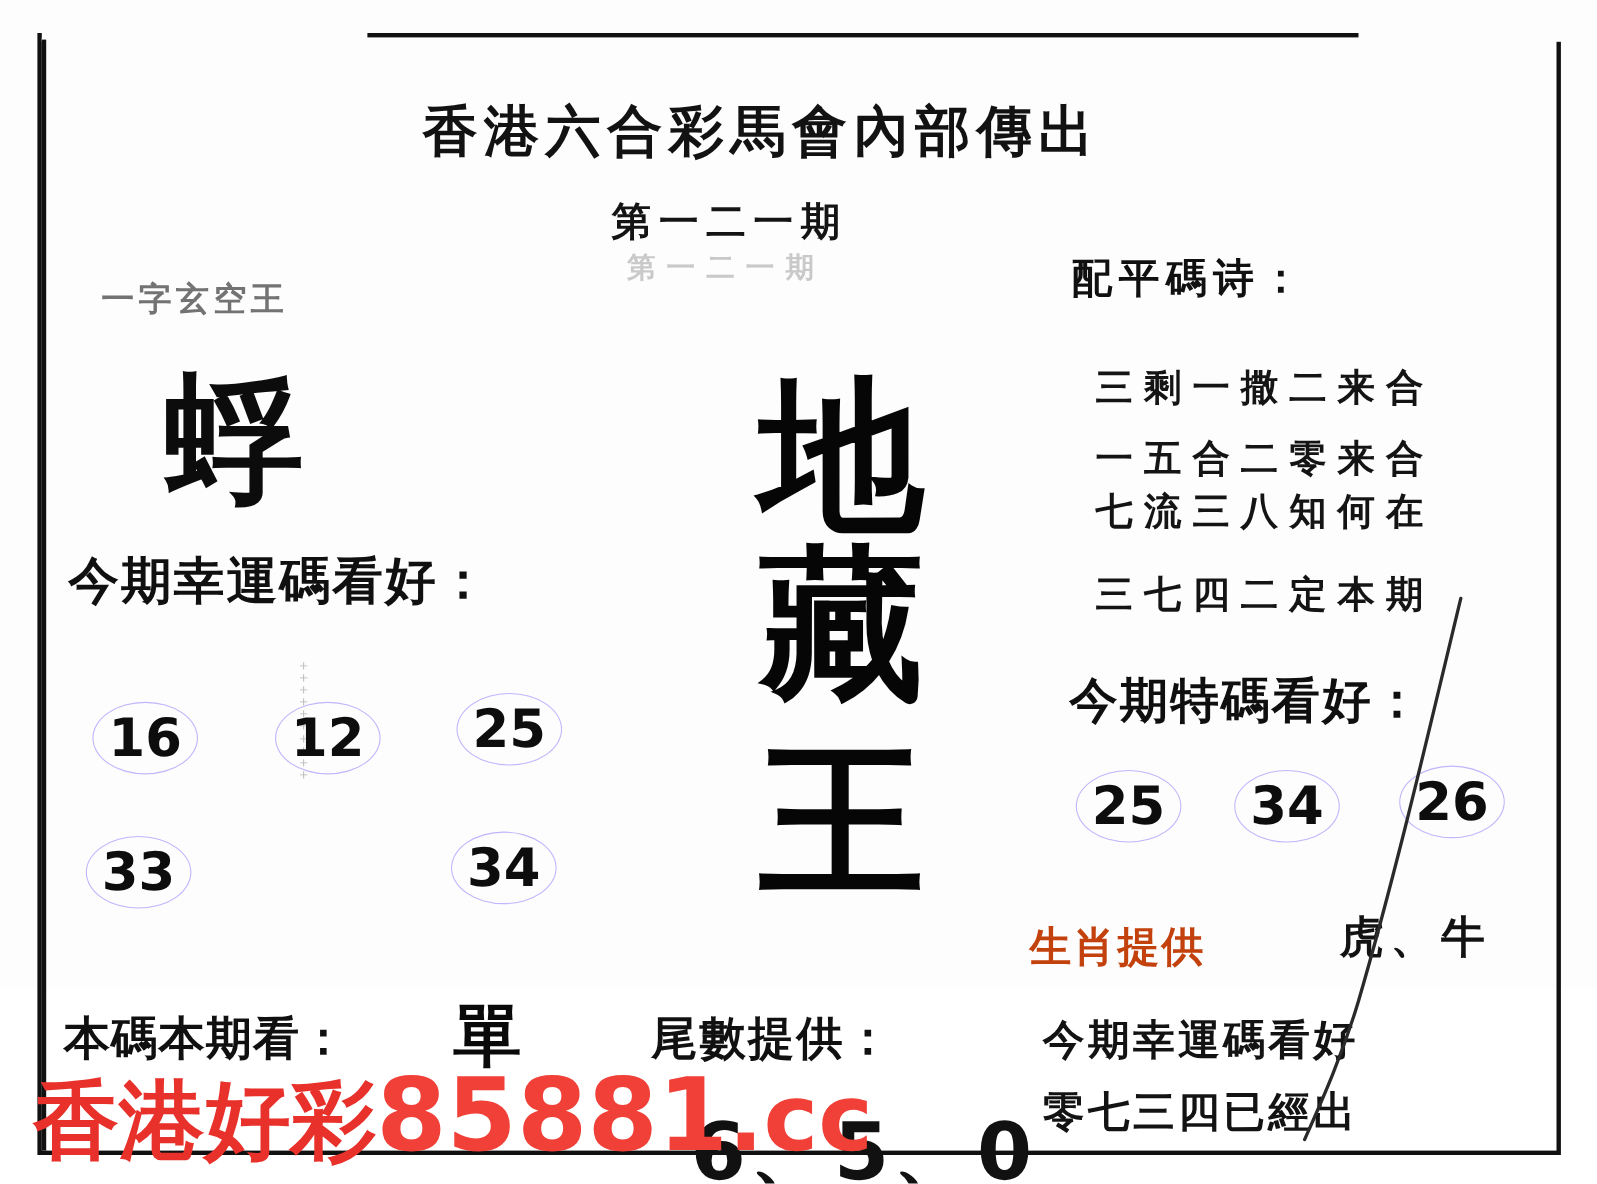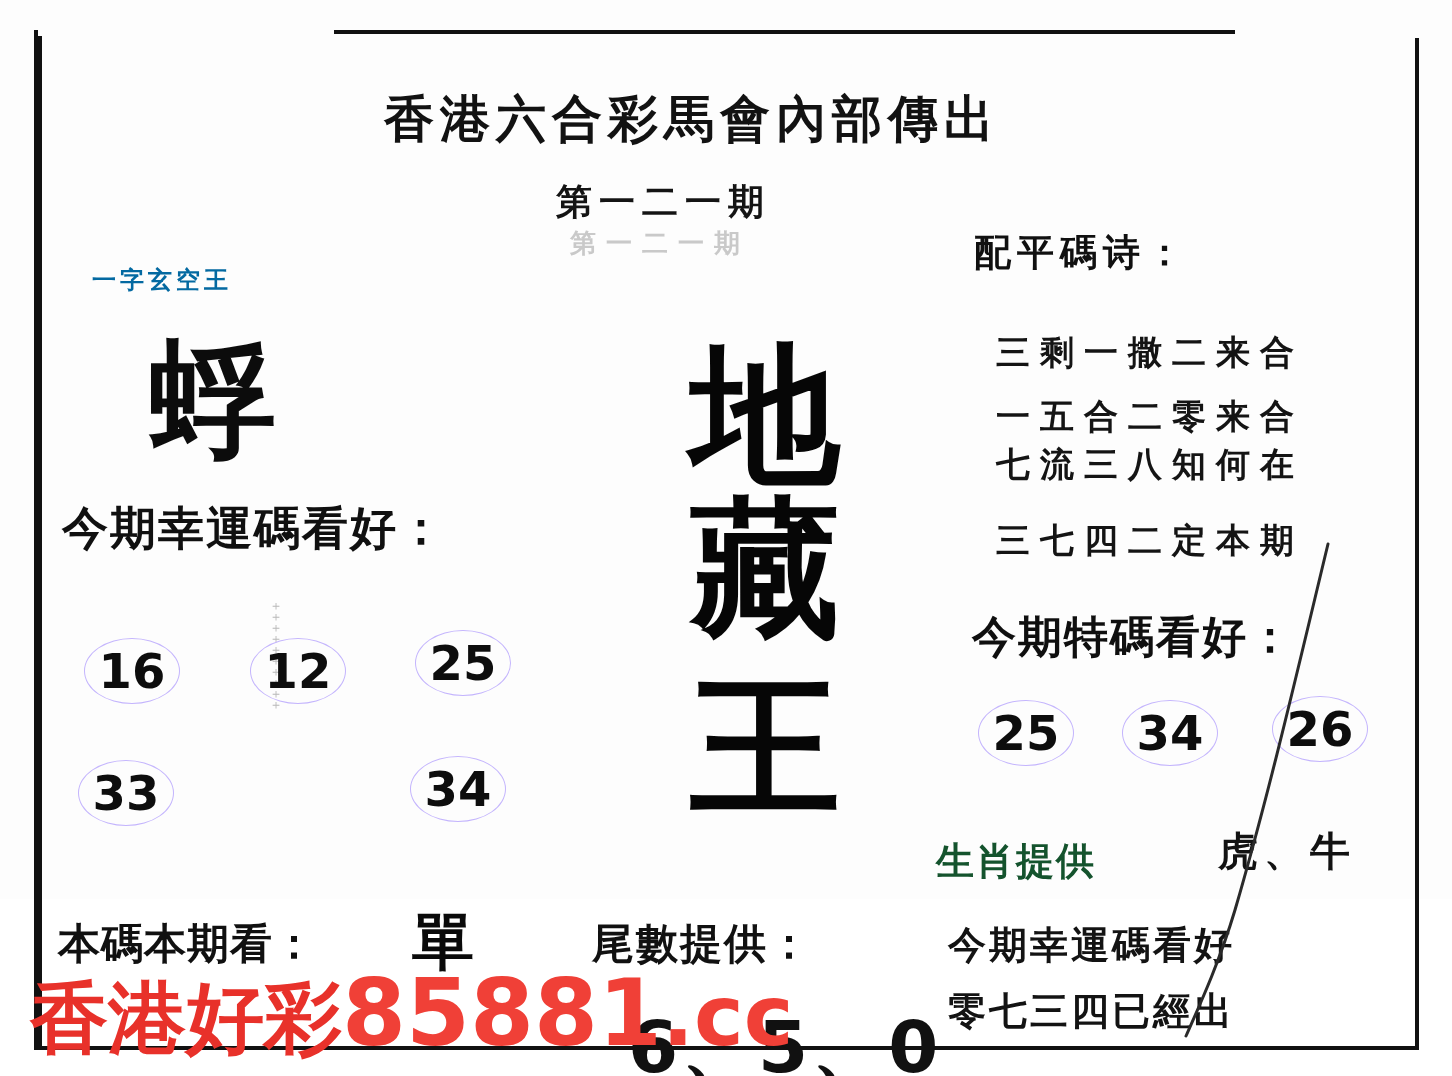--- a/index.html
+++ b/index.html
@@ -94,25 +94,24 @@
     letter-spacing: 10px;
     color: #c9c9c9;
     font-weight: 700;
   }
 
   
   .left-sub {
     position: absolute;
     left: 92px;
     top: 252px;
-    font-size: 24px;
+    font-size: 30px;
     letter-spacing: 4px;
     font-weight: 600;
-    color: #0369a1;
-    margin-top: 12px;
+    color: #737373;
   }
   .big-char {
     position: absolute;
     left: 150px;
     top: 338px;
     font-size: 126px;
     font-weight: 700;
     color: #0c0c0c;
     line-height: 1;
   }
@@ -243,21 +242,21 @@
     color: #0f0f0f;
   }
 
   .right-zodiac-label {
     position: absolute;
     left: 936px;
     top: 836px;
     font-size: 38px;
     letter-spacing: 2px;
     font-weight: 600;
-    color: #14532d;
+    color: #c2410c;
   }
   .right-zodiac-value {
     position: absolute;
     left: 1218px;
     top: 824px;
     font-size: 40px;
     letter-spacing: 6px;
     font-weight: 600;
     color: #121212;
   }

